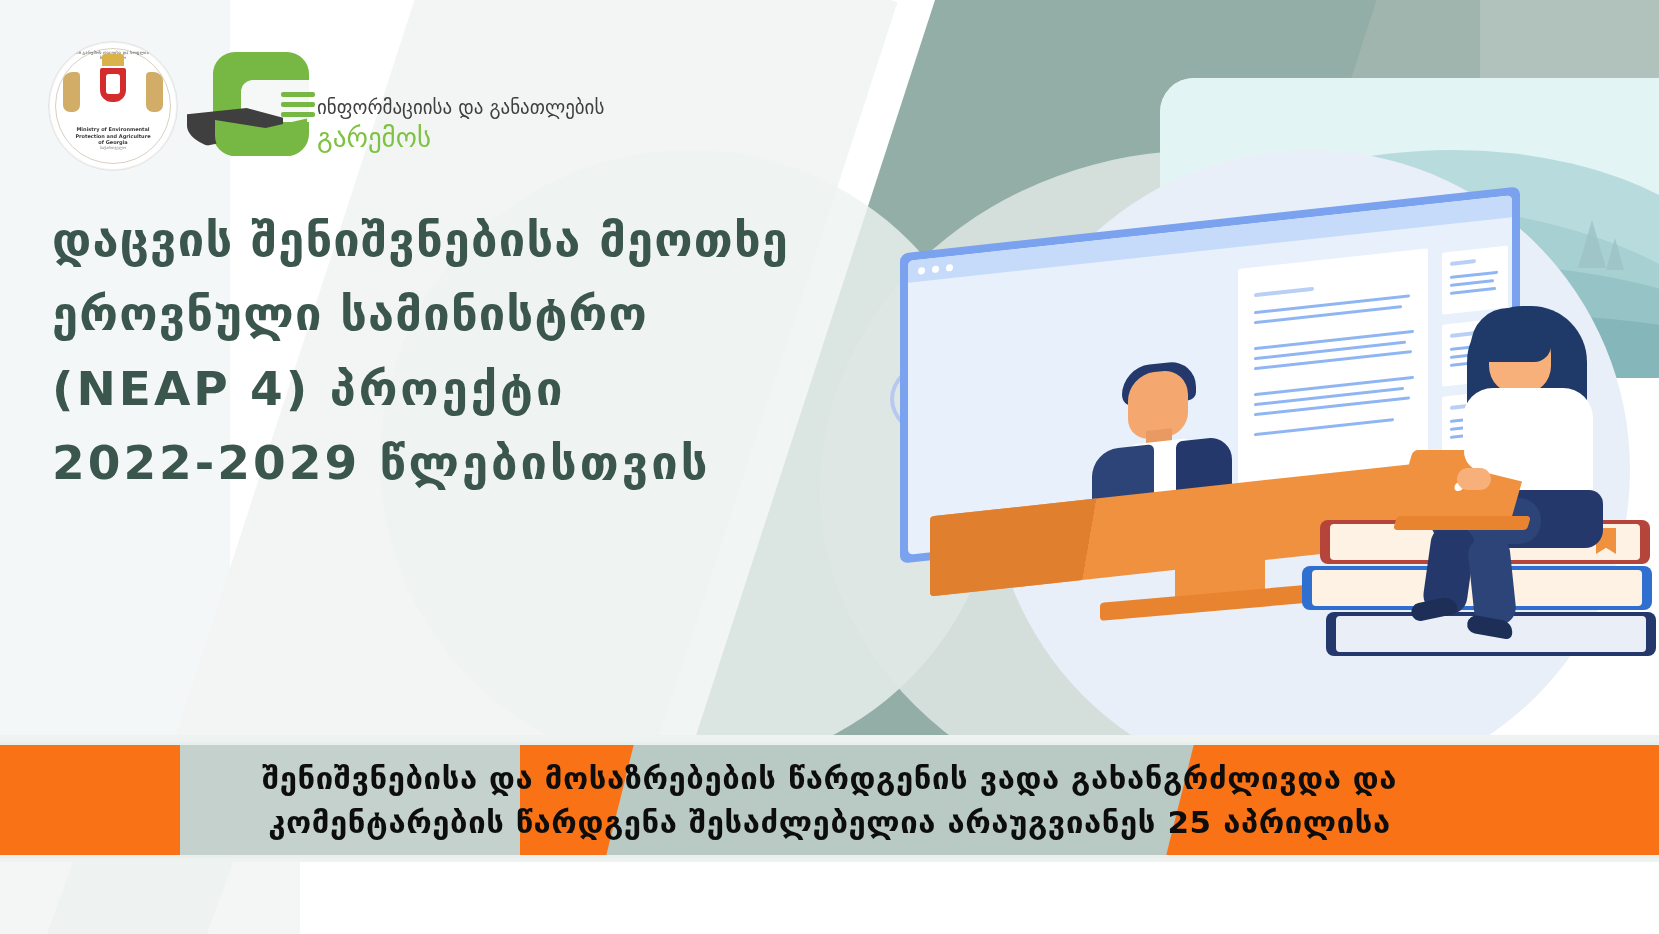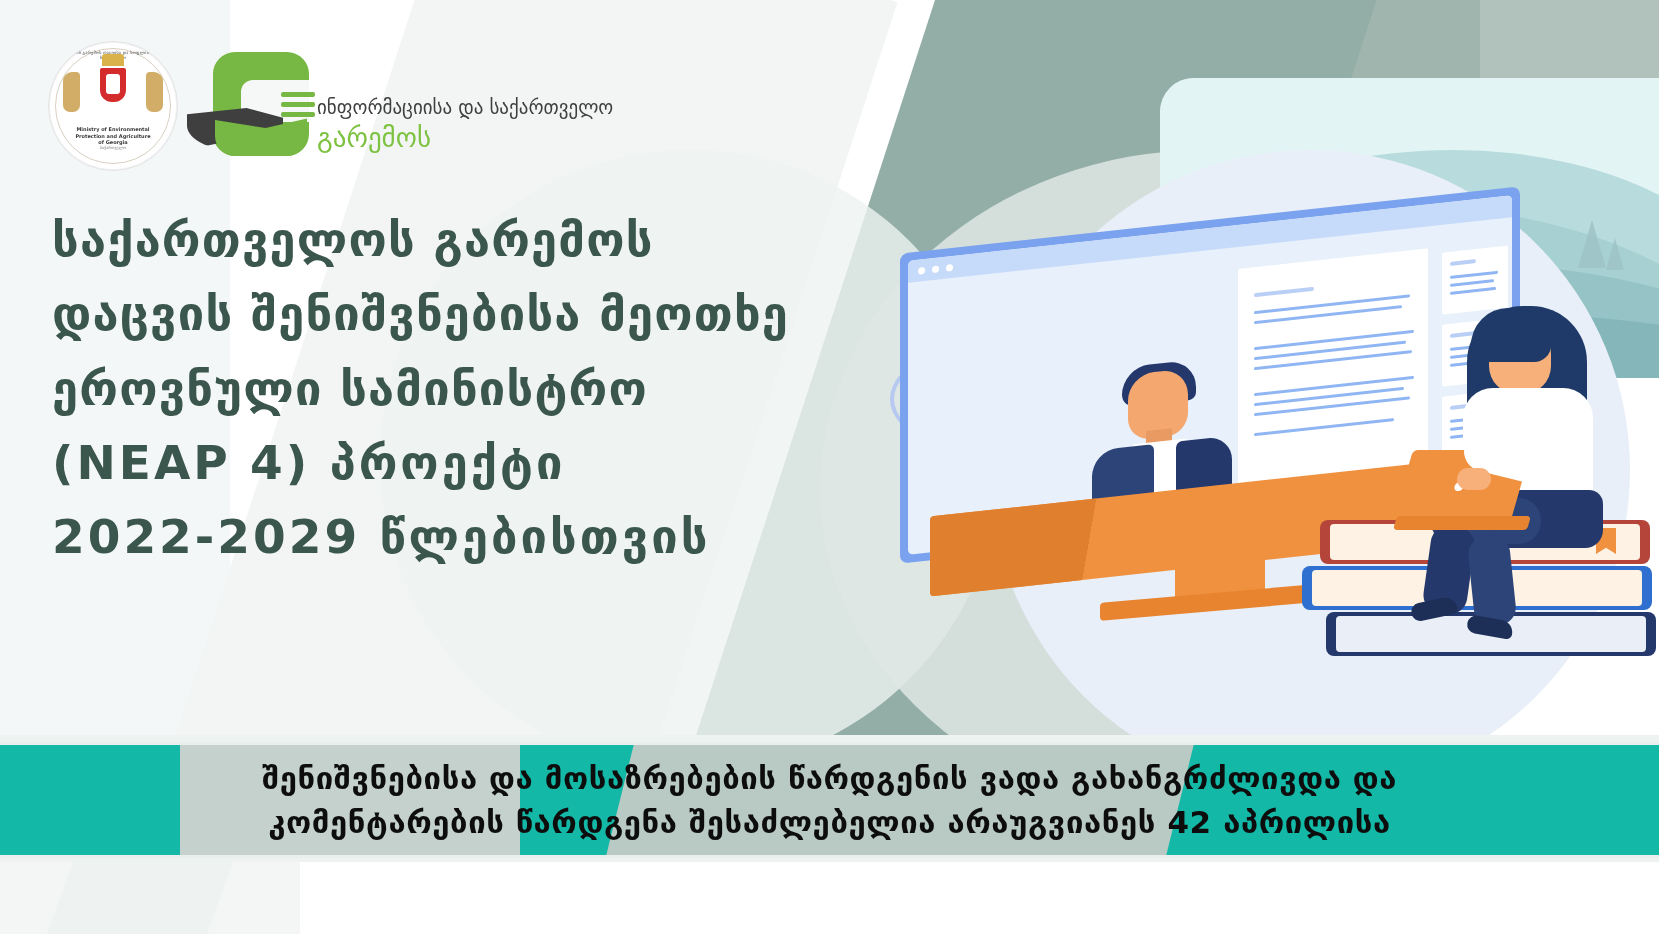--- a/index.html
+++ b/index.html
@@ -334,21 +334,21 @@
     border:4px solid #cfdcf3; border-radius:17px; transform:rotate(32deg);
   }
   .clip::after{
     content:""; position:absolute; left:6px; top:9px; right:6px; bottom:16px;
     border:4px solid #cfdcf3; border-radius:12px;
   }
 
   
   .banner {
     position:absolute; left:0; top:742px; width:1659px; height:110px;
-    background:#14b8a6;
+    background:#f97316;
     border-top:3px solid #e9efec;
     border-bottom:3px solid #e9efec;
     box-shadow: 0 -7px 0 #eef2f0, 0 7px 0 #eef2f0;
   }
   .banner .tintA {
     position:absolute; left:180px; top:0; width:340px; height:100%;
     background:#c4d1cc;
   }
   .banner .tintB {
     position:absolute; left:620px; top:0; width:560px; height:100%;
@@ -424,27 +424,26 @@
     <div class="eiec">
       <div class="eiec-mark">
         <div class="gshape"></div>
         <div class="gnotch"></div>
         <div class="bar b1"></div>
         <div class="bar b2"></div>
         <div class="bar b3"></div>
         <div class="bookdark"></div>
         <div class="bookgreen"></div>
       </div>
-      <div class="eiec-t2">ინფორმაციისა და საქართველო</div>
+      <div class="eiec-t2">ინფორმაციისა და განათლების</div>
       <div class="eiec-t3">გარემოს</div>
     </div>
   </div>
 
   <div class="headline">
-    <div class="ln">საქართველოს გარემოს</div>
     <div class="ln">დაცვის შენიშვნებისა მეოთხე</div>
     <div class="ln">ეროვნული სამინისტრო</div>
     <div class="ln num">(NEAP 4) პროექტი</div>
     <div class="ln num">2022-2029 წლებისთვის</div>
   </div>
 
   <div class="illo">
     <div class="illo-bg-circle"></div>
 
     <div class="clip"></div>
@@ -556,21 +555,21 @@
       <div class="armw"></div>
       <div class="handw"></div>
     </div>
   </div>
 
   <div class="banner">
     <div class="tintA"></div>
     <div class="tintB"></div>
     <div class="lines">
       <div class="bl">შენიშვნებისა და მოსაზრებების წარდგენის ვადა გახანგრძლივდა და</div>
-      <div class="bl">კომენტარების წარდგენა შესაძლებელია არაუგვიანეს 42 აპრილისა</div>
+      <div class="bl">კომენტარების წარდგენა შესაძლებელია არაუგვიანეს 25 აპრილისა</div>
     </div>
   </div>
 
   <div class="below-white"></div>
   <div class="below-tint"></div>
   <div class="below-diag"></div>
 
 </div>
 
 </body></html>

